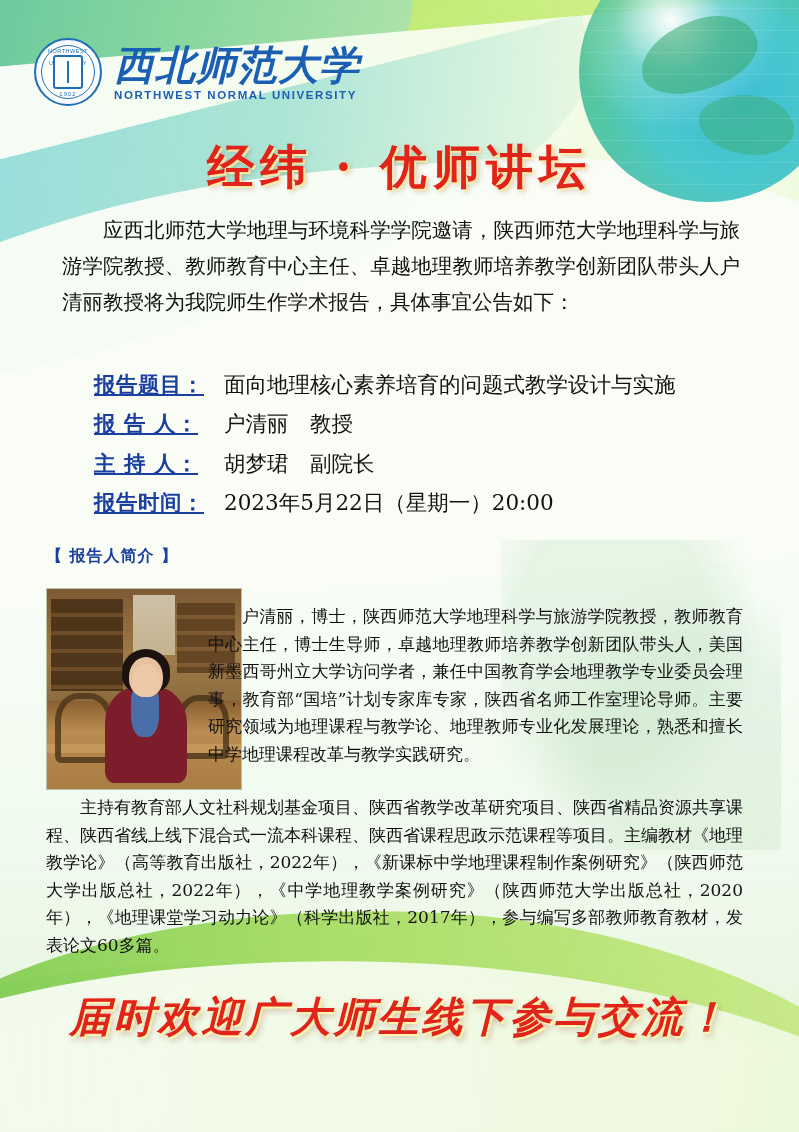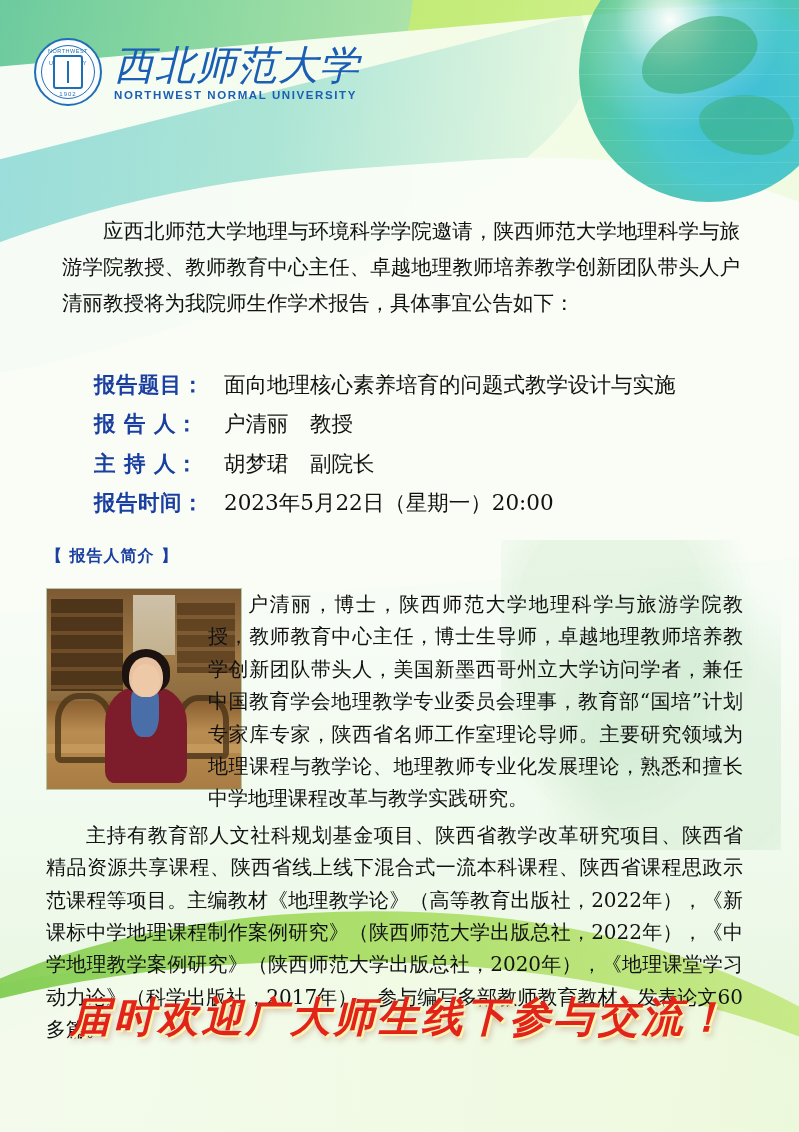--- a/index.html
+++ b/index.html
@@ -180,21 +180,21 @@
   .logo-seal-year {
     position: absolute; bottom: 7px; left: 0; width: 100%;
     text-align: center; font-size: 6px; color: #1f6fb5; letter-spacing: 1px;
   }
   .logo-seal-arc {
     position: absolute; top: 8px; left: 0; width: 100%;
     text-align: center; font-size: 5.5px; color: #1f6fb5; letter-spacing: .5px;
   }
   .logo-text-cn {
     font-family: "DejaVu Serif", serif;
-    font-size: 40px; font-weight: normal; color: #1a5fb4;
+    font-size: 40px; font-weight: bold; color: #1a5fb4;
     letter-spacing: 1px; line-height: 1.05;
     font-style: italic;
   }
   .logo-text-en {
     font-size: 11.5px; color: #1a5fb4; letter-spacing: 1.6px;
     font-weight: bold; margin-top: 3px;
   }
 
   
   .main-title {
@@ -203,39 +203,40 @@
     font-family: "DejaVu Serif", serif;
     font-size: 47px; font-weight: bold; letter-spacing: 6px;
     color: #e2231a;
     text-shadow: 2px 2px 0 #ffe9a8, 3px 3px 5px rgba(120,40,0,0.25);
   }
 
   
   .intro {
     position: absolute; left: 62px; top: 214px; width: 678px;
     z-index: 10;
-    font-family: Liberation Serif, serif;
+    font-family: Liberation Mono, monospace;
     font-size: 20.5px; line-height: 1.75; color: #111111;
     text-align: justify;
     text-indent: 2em;
   }
 
   
   .info-block {
     position: absolute; left: 94px; top: 368px; z-index: 10;
   }
   .info-row {
     display: flex; align-items: baseline; margin-bottom: 6px;
     font-family: "DejaVu Serif", serif;
     font-size: 21.5px; line-height: 1.55;
   }
   .info-label {
     color: #1a3fa0; font-weight: bold; white-space: nowrap;
     min-width: 112px;
     letter-spacing: 0.5px;
+    text-decoration: underline;
   }
   .info-value { color: #111111; margin-left: 18px; }
 
   
   .bio-heading {
     position: absolute; left: 46px; top: 546px; z-index: 10;
     font-family: "DejaVu Serif", serif;
     font-size: 16px; font-weight: bold; color: #1a3fa0;
     letter-spacing: 1px;
   }
@@ -308,23 +309,23 @@
 
   
   .bio-text-wrap {
     position: absolute; left: 0; top: 588px; width: 799px; z-index: 10;
   }
   .bio-float {
     float: left; width: 208px; height: 206px;
   }
   .bio-para {
     font-family: "DejaVu Serif", serif;
-    font-size: 20px; line-height: 1.62; color: #111111;
+    font-size: 17px; line-height: 1.62; color: #111111;
     text-align: justify;
-    margin: 0 56px 0 46px;
+    margin: 15px 56px 0 46px;
     text-indent: 2em;
   }
   .bio-para.second {
     clear: both;
     margin-top: 4px;
   }
 
   
   .slogan {
     position: absolute; left: 0; top: 990px; width: 100%;
@@ -364,20 +365,21 @@
       <div class="logo-seal-arc">NORTHWEST NORMAL UNIVERSITY</div>
       <div class="logo-seal-inner"></div>
       <div class="logo-seal-year">1902</div>
     </div>
     <div>
       <div class="logo-text-cn">西北师范大学</div>
       <div class="logo-text-en">NORTHWEST NORMAL UNIVERSITY</div>
     </div>
   </div>
 
+  <div class="main-title">经纬 · 优师讲坛</div>
 
   <div class="intro">应西北师范大学地理与环境科学学院邀请，陕西师范大学地理科学与旅游学院教授、教师教育中心主任、卓越地理教师培养教学创新团队带头人户清丽教授将为我院师生作学术报告，具体事宜公告如下：</div>
 
   <div class="info-block">
     <div class="info-row">
       <span class="info-label">报告题目：</span>
       <span class="info-value">面向地理核心素养培育的问题式教学设计与实施</span>
     </div>
     <div class="info-row">
       <span class="info-label">报 告 人：</span>

